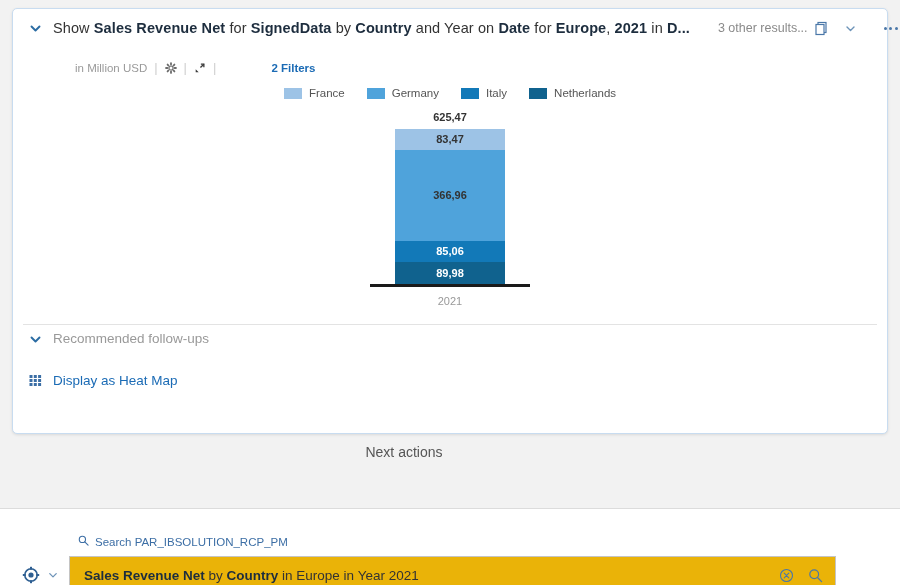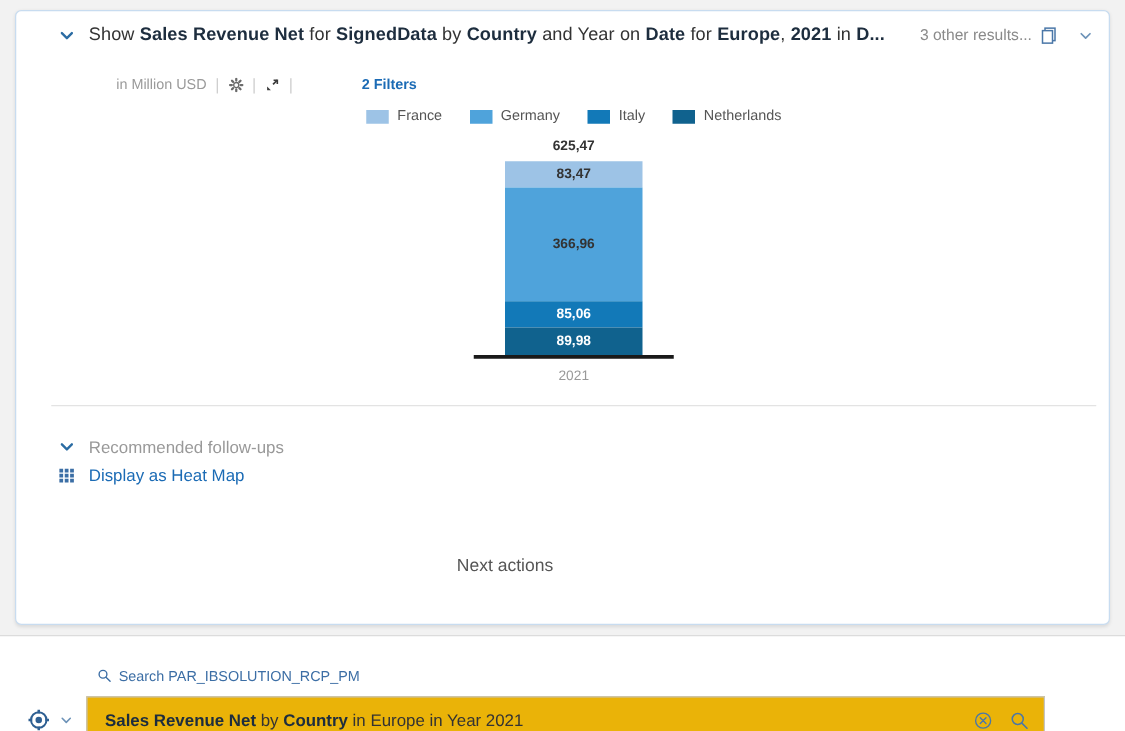--- a/index.html
+++ b/index.html
@@ -7,24 +7,23 @@
     width:900px; height:585px;
     font-family:"Liberation Sans", sans-serif;
     background:#f2f2f2;
     color:#333;
     overflow:hidden;
   }
   .page { position:relative; width:900px; height:585px; }
 
   
   .card {
-    position:absolute; left:12px; top:8px; width:876px; height:492px;
+    position:absolute; left:12px; top:8px; width:876px; height:426px;
     background:#fff; border:1px solid #c8dcf0; border-radius:5px;
     box-shadow:0 1px 3px rgba(0,0,0,0.10);
-    padding-left:18px;
   }
   .card-header {
     display:flex; align-items:center; height:38px; padding:0 12px 0 14px;
   }
   .chev {
     width:16px; height:16px; flex:0 0 16px; margin-right:10px;
     display:flex; align-items:center; justify-content:center;
   }
   .chev svg { display:block; }
   .card-title {
@@ -77,21 +76,21 @@
   .baseline {
     width:160px; height:3px; background:#1a1a1a; margin:0 auto;
   }
   .axis-label {
     text-align:center; font-size:11px; color:#999; margin-top:8px;
   }
 
   
   .divider { height:1px; background:#e3e3e3; margin:12px 10px 0 10px; }
   .followup-row {
-    display:flex; align-items:flex-end; height:34px; padding-left:14px; margin-top:6px;
+    display:flex; align-items:flex-start; height:34px; padding-left:14px; margin-top:6px;
   }
   .followup-label { font-size:13.5px; color:#999; }
   .heat-row {
     display:flex; align-items:center; height:30px; padding-left:14px;
   }
   .grid-icon { width:16px; flex:0 0 16px; margin-right:10px; display:flex; justify-content:center; }
   .heat-label { font-size:13.5px; color:#1b6bb5; cursor:pointer; }
 
   
   .next-actions { position:absolute; left:0; top:444px; width:808px; text-align:center; }

